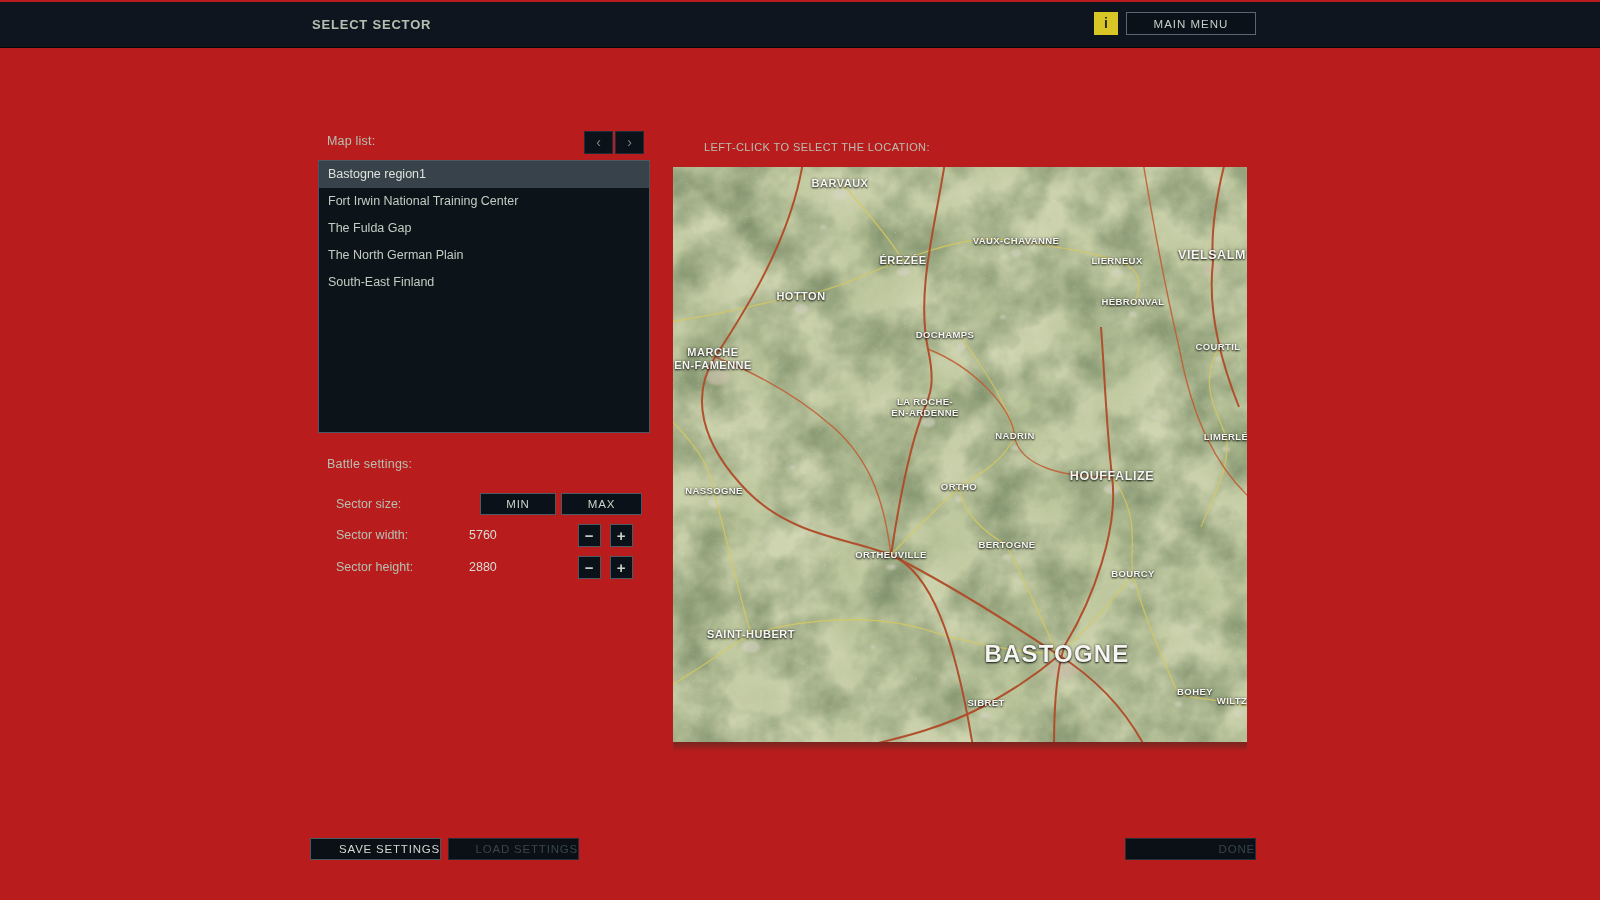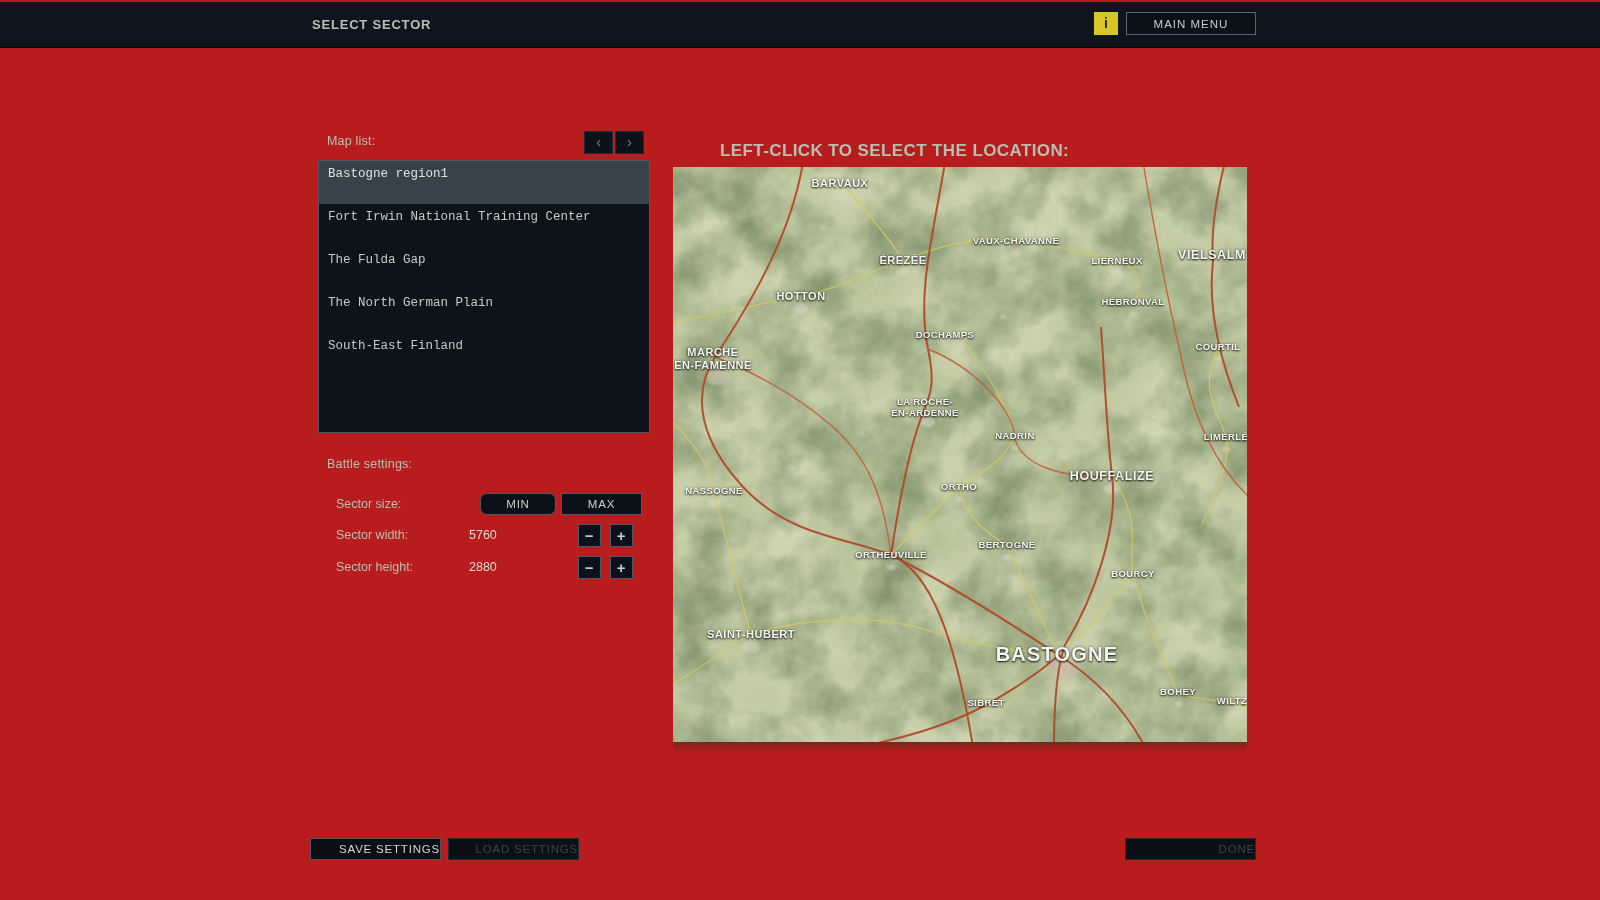--- a/index.html
+++ b/index.html
@@ -11,46 +11,46 @@
   .info-btn{position:absolute;left:1094px;top:10px;width:24px;height:23px;background:#d7c626;color:#2a2a10;
     font-size:14px;font-weight:700;text-align:center;line-height:23px;cursor:pointer;}
   .menu-btn{position:absolute;left:1126px;top:10px;width:130px;height:23px;border:1px solid #5a6772;background:#0b1118;
     color:#c4cfc6;font-size:11.5px;letter-spacing:1px;text-align:center;line-height:22px;cursor:pointer;box-sizing:border-box;}
 
   
   .sec-label{position:absolute;color:#b5c0b2;font-size:12.5px;letter-spacing:.2px;}
   .nav-btn{position:absolute;width:29px;height:23px;border:1px solid #202d38;background:#0b121a;color:#7b8b85;
     font-size:14px;text-align:center;line-height:21px;cursor:pointer;box-sizing:border-box;}
   .map-list{position:absolute;left:318px;top:160px;width:332px;height:273px;background:#0c1319;border:1px solid #4b5861;box-sizing:border-box;overflow:hidden;}
-  .list-item{height:43px;line-height:27px;padding-left:9px;color:#c3cdc2;font-size:12.5px;cursor:pointer;white-space:nowrap;font-family:Liberation Mono, monospace;}
+  .list-item{height:27px;line-height:27px;padding-left:9px;color:#c3cdc2;font-size:12.5px;cursor:pointer;white-space:nowrap;}
   .list-item.selected{background:#37424a;color:#dde3da;}
 
   .bs-row-label{position:absolute;color:#b5c0b2;font-size:12.5px;}
   .bs-value{position:absolute;color:#d9dfd5;font-size:12.5px;}
   .ctl-btn{position:absolute;border:1px solid #4d5a64;background:#0b1118;color:#c9d3c9;font-size:11.5px;letter-spacing:.8px;
     text-align:center;cursor:pointer;box-sizing:border-box;}
   .ctl-btn.sq{font-size:15px;font-weight:700;}
 
   
   .foot-btn{position:absolute;top:838px;width:131px;height:22px;border:1px solid #4b5861;background:#0a1016;color:#cfd9cf;
     font-size:11.5px;letter-spacing:.8px;text-align:right;line-height:21px;cursor:pointer;box-sizing:border-box;}
   .foot-btn.disabled{color:#39454e;border-color:#242f39;cursor:default;}
 
   
-  .map-instruction{position:absolute;left:720px;top:141px;color:#b5c0b2;font-size:17px;font-weight:700;letter-spacing:.4px;}
+  .map-instruction{position:absolute;left:704px;top:141px;color:#b5c0b2;font-size:11px;font-weight:400;letter-spacing:.4px;}
   .map-wrap{position:absolute;left:673px;top:167px;width:574px;height:575px;overflow:hidden;background:#7c8d5e;}
   .map-wrap svg{position:absolute;left:0;top:0;}
   .map-shadow{position:absolute;left:673px;top:742px;width:574px;height:10px;
     background:linear-gradient(to bottom,rgba(40,50,35,.45),rgba(7,12,18,0));}
   .map-label{position:absolute;transform:translate(-50%,-50%);color:#f5f6f2;font-weight:700;text-align:center;
     text-shadow:0 1px 2px rgba(0,0,0,.85),0 0 3px rgba(0,0,0,.5);line-height:1.15;white-space:nowrap;pointer-events:none;}
   .map-label.s{font-size:9.5px;letter-spacing:.4px;}
   .map-label.m{font-size:11px;letter-spacing:.5px;}
   .map-label.l{font-size:12.5px;letter-spacing:.6px;}
-  .map-label.xl{font-size:20px;letter-spacing:1.2px;}
+  .map-label.xl{font-size:24px;letter-spacing:1.2px;}
 </style>
 </head>
 <body>
 
 <div id="stage">
 
   <div class="topbar">
     <div class="title">SELECT SECTOR</div>
     <div class="info-btn">i</div>
     <div class="menu-btn">MAIN MENU</div>
@@ -63,21 +63,21 @@
       <div class="list-item selected">Bastogne region1</div>
       <div class="list-item">Fort Irwin National Training Center</div>
       <div class="list-item">The Fulda Gap</div>
       <div class="list-item">The North German Plain</div>
       <div class="list-item">South-East Finland</div>
     </div>
 
   <div class="sec-label" style="left:327px;top:457px;">Battle settings:</div>
 
   <div class="bs-row-label" style="left:336px;top:497px;">Sector size:</div>
-  <div class="ctl-btn" style="left:480px;top:493px;width:76px;height:22px;line-height:21px;border-radius:7px;">MIN</div>
+  <div class="ctl-btn" style="left:480px;top:493px;width:76px;height:22px;line-height:21px;">MIN</div>
   <div class="ctl-btn" style="left:561px;top:493px;width:81px;height:22px;line-height:21px;">MAX</div>
 
   <div class="bs-row-label" style="left:336px;top:528px;">Sector width:</div>
   <div class="bs-value" style="left:469px;top:528px;">5760</div>
   <div class="ctl-btn sq" style="left:578px;top:524px;width:23px;height:23px;line-height:21px;">−</div>
   <div class="ctl-btn sq" style="left:610px;top:524px;width:23px;height:23px;line-height:21px;">+</div>
 
   <div class="bs-row-label" style="left:336px;top:560px;">Sector height:</div>
   <div class="bs-value" style="left:469px;top:560px;">2880</div>
   <div class="ctl-btn sq" style="left:578px;top:556px;width:23px;height:23px;line-height:21px;">−</div>
@@ -248,21 +248,21 @@
         </div>
         <div class="map-label s" style="left: 460px; top: 407px;">
           <div>BOURCY</div>
         </div>
         <div class="map-label m" style="left: 78px; top: 467px;">
           <div>SAINT-HUBERT</div>
         </div>
         <div class="map-label xl" style="left: 384px; top: 487px;">
           <div>BASTOGNE</div>
         </div>
-        <div class="map-label s" style="left: 505px; top: 525px;">
+        <div class="map-label s" style="left: 522px; top: 525px;">
           <div>BOHEY</div>
         </div>
         <div class="map-label s" style="left: 313px; top: 536px;">
           <div>SIBRET</div>
         </div>
         <div class="map-label s" style="left: 559px; top: 534px;">
           <div>WILTZ</div>
         </div>
       </div>
   </div>

